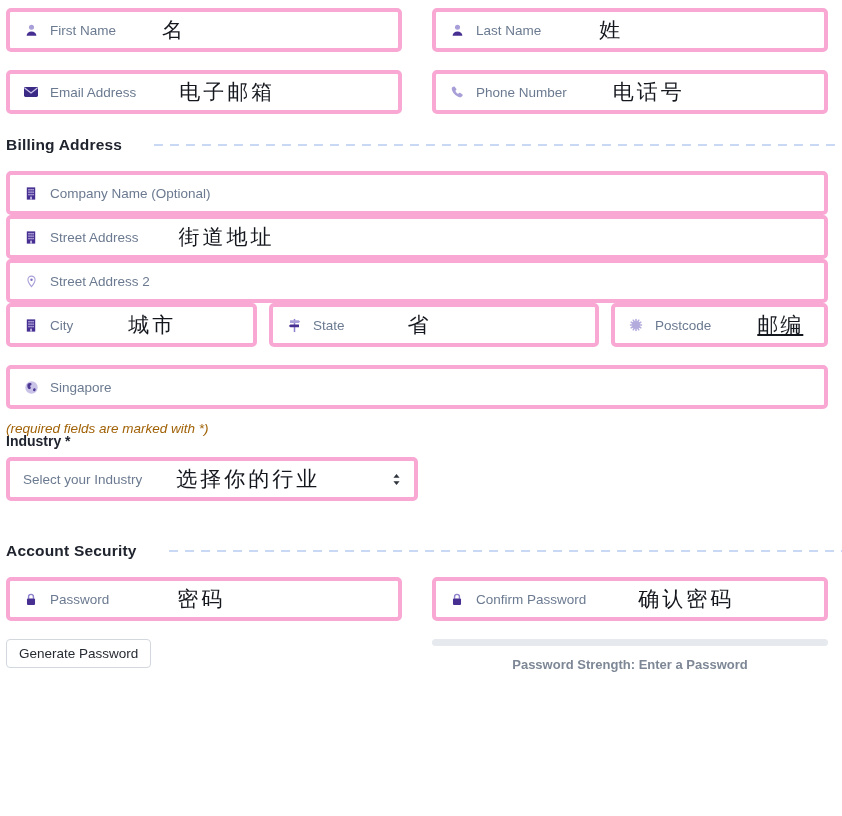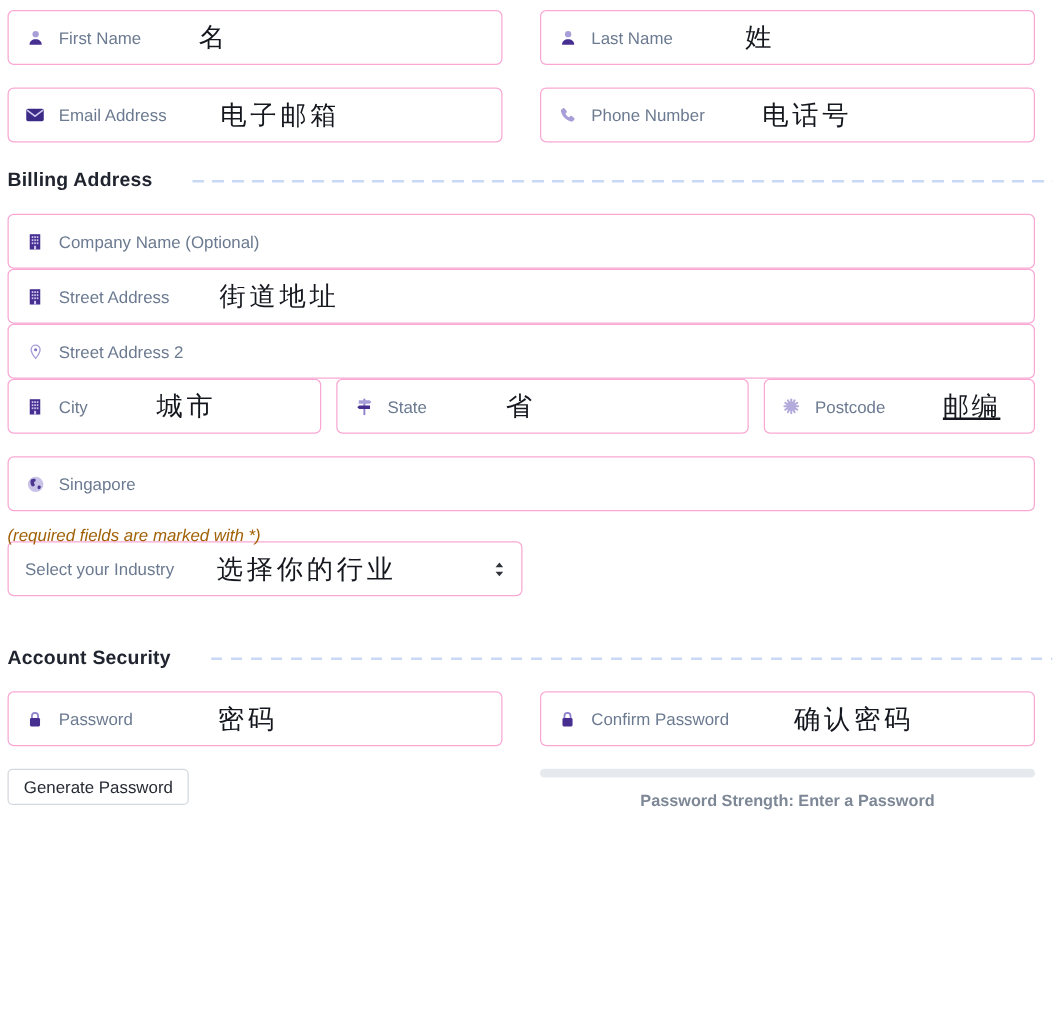--- a/index.html
+++ b/index.html
@@ -1,21 +1,21 @@
 <!DOCTYPE html>
 <html><head>
 <meta charset="utf-8">
 <style>
   html,body{margin:0;padding:0;background:#fff;}
   body{width:842px;min-height:816px;font-family:"Liberation Sans",sans-serif;-webkit-font-smoothing:antialiased;}
   .page{padding:8px 0 10px 6px;width:836px;box-sizing:border-box;}
 
   .row{display:flex;gap:30px;width:822px;margin-bottom:18px;}
   .row .half{flex:1;}
-  .field{height:44px;border:1px solid #f9a8d4;border-radius:5px;background:#fff;
+  .field{height:44px;border:4px solid #f9a8d4;border-radius:5px;background:#fff;
          display:flex;align-items:center;padding:12px 13px;box-sizing:border-box;}
   .field.full{width:822px;}
   .icon{width:16px;height:16px;margin-right:11px;flex:0 0 auto;display:flex;align-items:center;justify-content:center;}
   .icon svg{display:block;}
   .label{font-size:13.5px;color:#6b7a90;white-space:nowrap;}
   .cn{font-size:21px;color:#14171d;margin-left:46px;letter-spacing:3px;white-space:nowrap;
       font-family:"DejaVu Sans",sans-serif;line-height:1;}
   .cn-sm{letter-spacing:2px;text-decoration:underline;}
 
   .row-csp{display:flex;gap:12px;width:822px;margin-bottom:18px;}
@@ -211,20 +211,21 @@
           <circle cx="8" cy="8" r="6.6" fill="#c9c3e8"></circle>
           <path d="M4.1 3.9c1-.8 2.6-1.1 3.5-.4.8.6.6 1.6-.2 2-.9.4-1.1 1.2-.5 1.9.7.8.3 2-.7 2.3-.9.2-1.8-.3-2.1-1.2-.6-1.5-.8-3.6 0-4.6z" fill="#4b3792"></path>
           <path d="M10.4 9c.8-.3 1.8.1 2 .9.2.7-.2 1.6-.9 2-.6.4-1.5.1-1.8-.6-.3-.8.1-2 .7-2.3z" fill="#4b3792"></path>
         </svg>
     </span>
     <span class="label">Singapore</span>
   </div>
 
 
   <div class="note">(required fields are marked with *)</div>
+  <div class="field-label">Industry *</div>
 
   <div class="field select">
     <span class="label">Select your Industry</span>
     <span class="cn">选择你的行业</span>
     <span class="caret">
       <svg viewBox="0 0 10 14" width="9" height="13">
           <path d="M5 .8 8.4 5H1.6z" fill="#2e333b"></path>
           <path d="M5 13.2 1.6 9h6.8z" fill="#2e333b"></path>
         </svg>
     </span>

